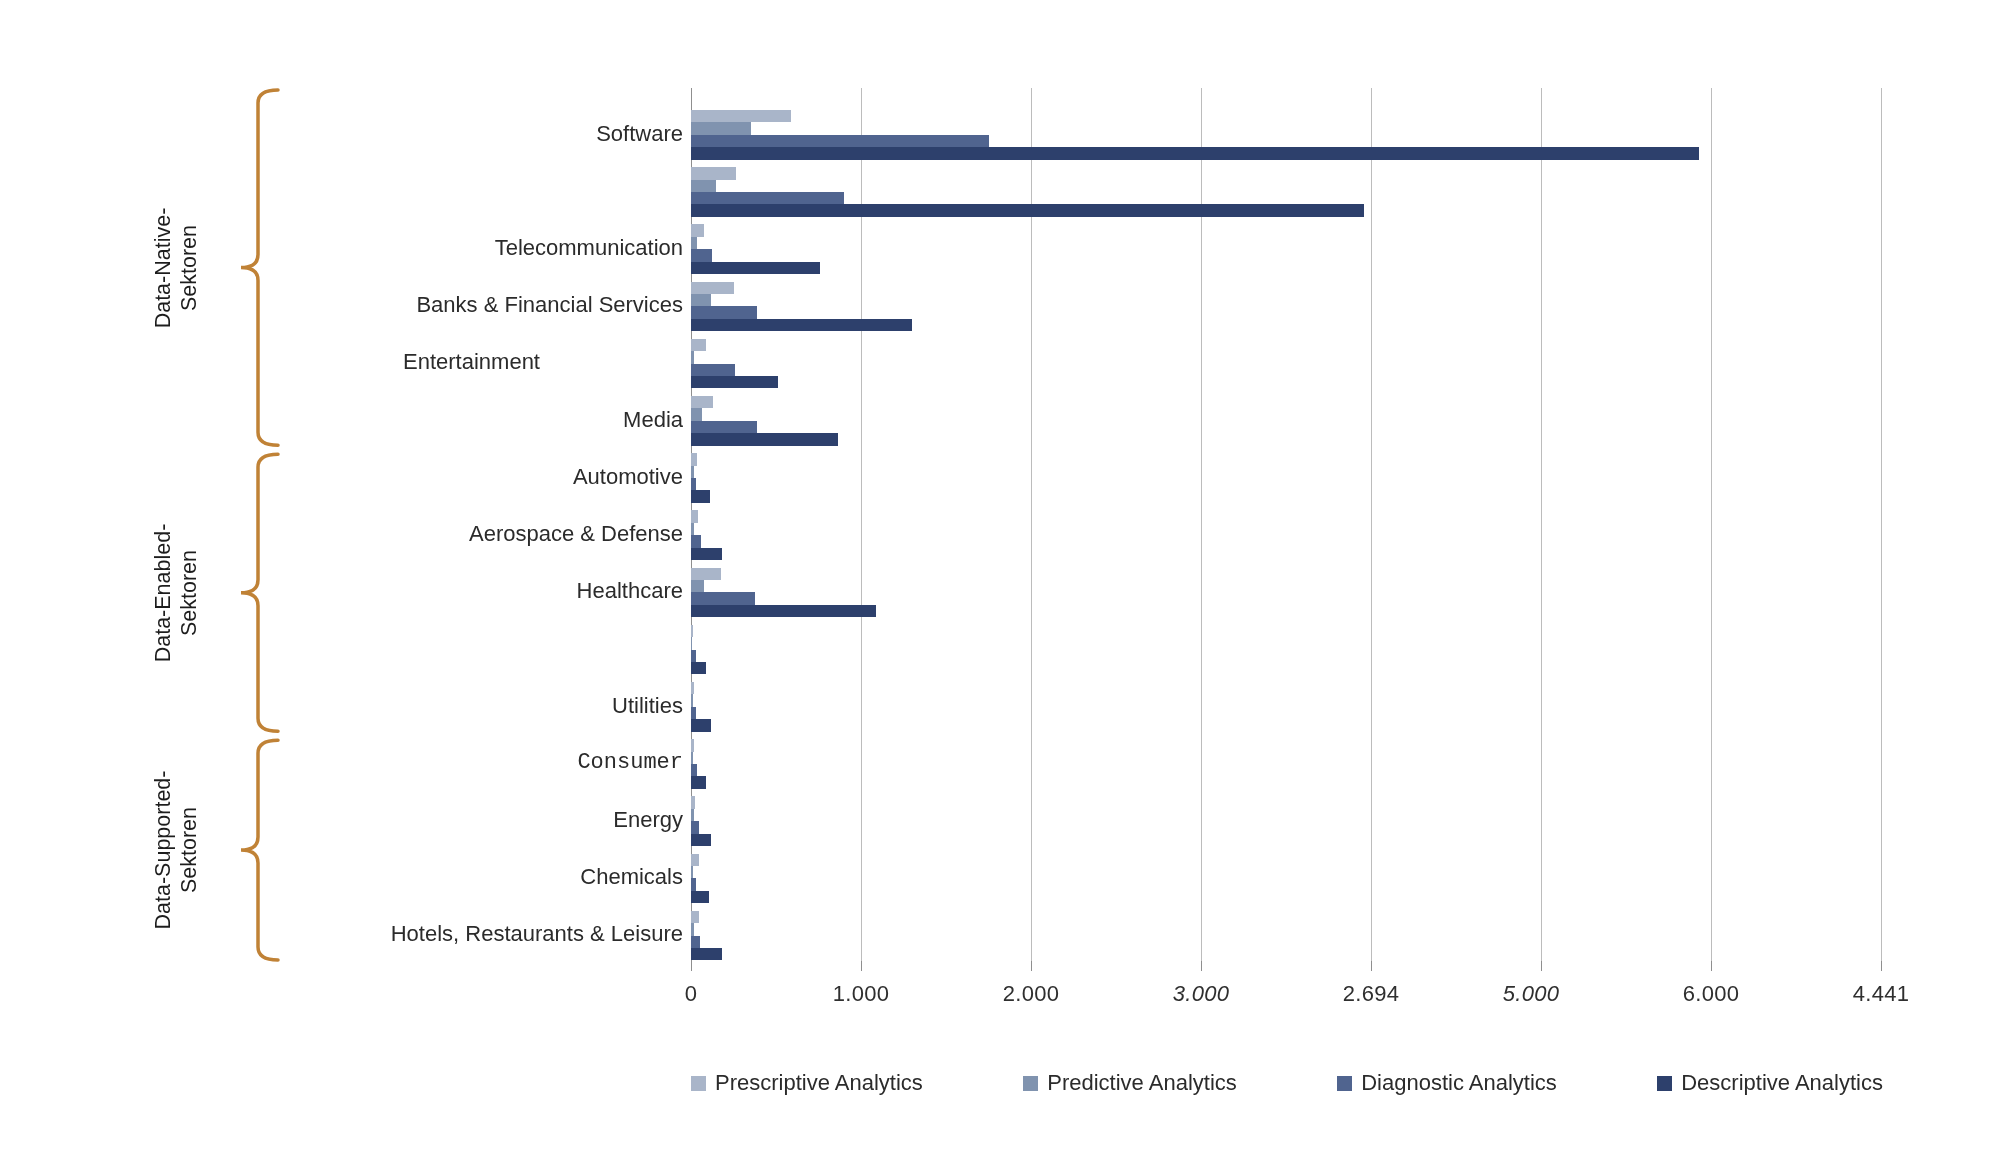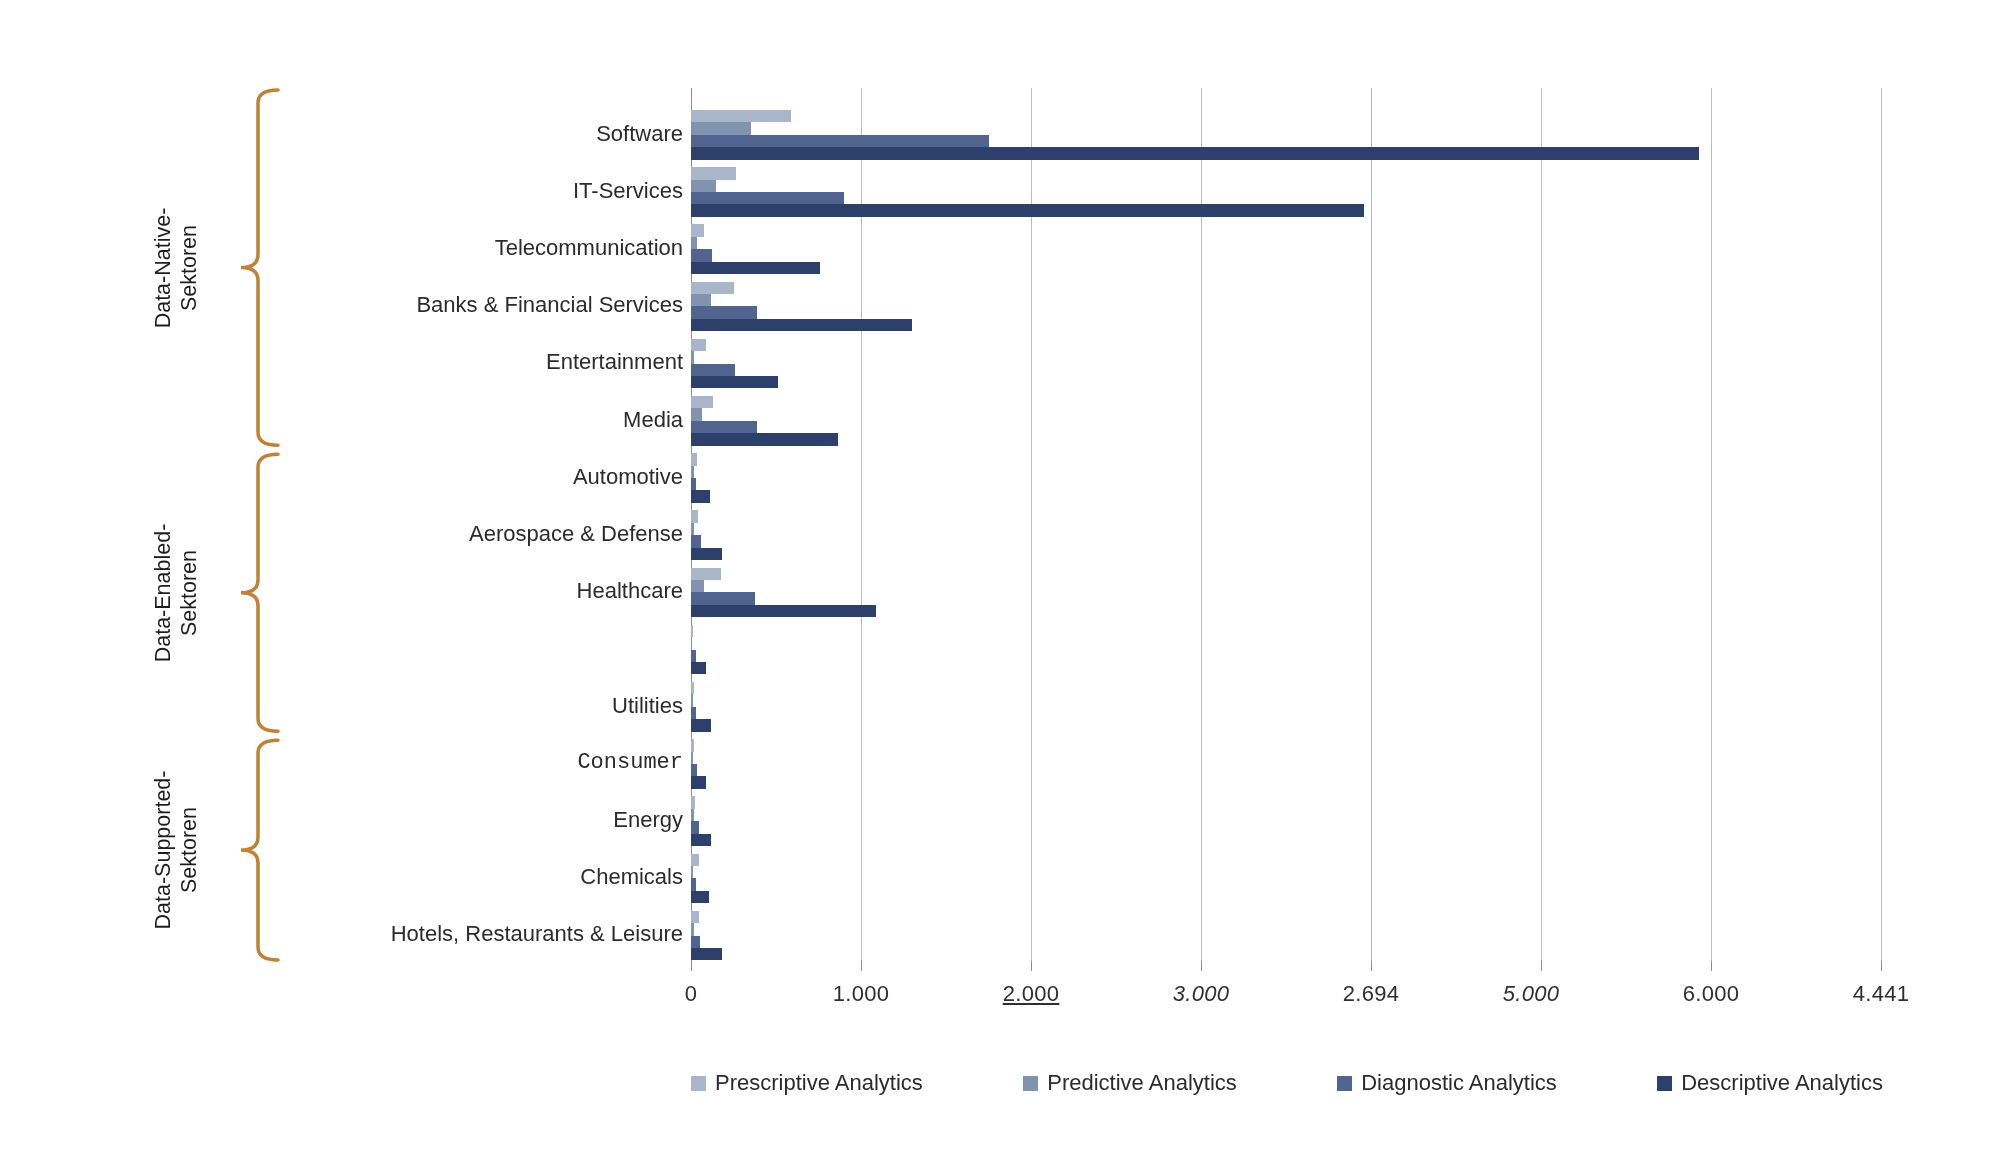--- a/index.html
+++ b/index.html
@@ -59,57 +59,56 @@
       </div>
     </div>
 <div class="gridline zero" style="left: 690.5px; top: 88px; height: 873px;"></div>
     <div class="tick" style="left: 690.5px; top: 961px;"></div>
     <div class="tick-label" style="left: 646px; top: 981px;">0</div>
     <div class="gridline" style="left: 860.5px; top: 88px; height: 873px;"></div>
     <div class="tick" style="left: 860.5px; top: 961px;"></div>
     <div class="tick-label" style="left: 816px; top: 981px;">1.000</div>
     <div class="gridline" style="left: 1030.5px; top: 88px; height: 873px;"></div>
     <div class="tick" style="left: 1030.5px; top: 961px;"></div>
-    <div class="tick-label" style="left: 986px; top: 981px; text-decoration: underline;">2.000</div>
+    <div class="tick-label" style="left: 986px; top: 981px;">2.000</div>
     <div class="gridline" style="left: 1200.5px; top: 88px; height: 873px;"></div>
     <div class="tick" style="left: 1200.5px; top: 961px;"></div>
     <div class="tick-label" style="left: 1156px; top: 981px; font-style: italic;">3.000</div>
     <div class="gridline" style="left: 1370.5px; top: 88px; height: 873px;"></div>
     <div class="tick" style="left: 1370.5px; top: 961px;"></div>
     <div class="tick-label" style="left: 1326px; top: 981px;">2.694</div>
     <div class="gridline" style="left: 1540.5px; top: 88px; height: 873px;"></div>
     <div class="tick" style="left: 1540.5px; top: 961px;"></div>
     <div class="tick-label" style="left: 1486px; top: 981px; font-style: italic;">5.000</div>
     <div class="gridline" style="left: 1710.5px; top: 88px; height: 873px;"></div>
     <div class="tick" style="left: 1710.5px; top: 961px;"></div>
     <div class="tick-label" style="left: 1666px; top: 981px;">6.000</div>
     <div class="gridline" style="left: 1880.5px; top: 88px; height: 873px;"></div>
     <div class="tick" style="left: 1880.5px; top: 961px;"></div>
     <div class="tick-label" style="left: 1836px; top: 981px;">4.441</div>
     <div class="cat-label" style="top: 119.6px;">Software</div>
     <div class="bar" style="left: 691px; top: 110px; width: 100.3px; height: 12.4px; background: rgb(169, 181, 201);"></div>
     <div class="bar" style="left: 691px; top: 122.4px; width: 60.4px; height: 12.4px; background: rgb(128, 147, 175);"></div>
     <div class="bar" style="left: 691px; top: 134.8px; width: 297.5px; height: 12.4px; background: rgb(80, 100, 143);"></div>
     <div class="bar" style="left: 691px; top: 147.2px; width: 1008.1px; height: 12.4px; background: rgb(45, 64, 108);"></div>
-    <div class="cat-label" style="top: 176.8px;">IT-Services</div>
     <div class="bar" style="left: 691px; top: 167.2px; width: 45.1px; height: 12.4px; background: rgb(169, 181, 201);"></div>
     <div class="bar" style="left: 691px; top: 179.6px; width: 24.7px; height: 12.4px; background: rgb(128, 147, 175);"></div>
     <div class="bar" style="left: 691px; top: 192px; width: 153px; height: 12.4px; background: rgb(80, 100, 143);"></div>
     <div class="bar" style="left: 691px; top: 204.4px; width: 673.2px; height: 12.4px; background: rgb(45, 64, 108);"></div>
     <div class="cat-label" style="top: 234px;">Telecommunication</div>
     <div class="bar" style="left: 691px; top: 224.4px; width: 12.8px; height: 12.4px; background: rgb(169, 181, 201);"></div>
     <div class="bar" style="left: 691px; top: 236.8px; width: 6px; height: 12.4px; background: rgb(128, 147, 175);"></div>
     <div class="bar" style="left: 691px; top: 249.2px; width: 21.3px; height: 12.4px; background: rgb(80, 100, 143);"></div>
     <div class="bar" style="left: 691px; top: 261.6px; width: 129.2px; height: 12.4px; background: rgb(45, 64, 108);"></div>
     <div class="cat-label" style="top: 291.2px;">Banks &amp; Financial Services</div>
     <div class="bar" style="left: 691px; top: 281.6px; width: 42.5px; height: 12.4px; background: rgb(169, 181, 201);"></div>
     <div class="bar" style="left: 691px; top: 294px; width: 19.6px; height: 12.4px; background: rgb(128, 147, 175);"></div>
     <div class="bar" style="left: 691px; top: 306.4px; width: 66.3px; height: 12.4px; background: rgb(80, 100, 143);"></div>
     <div class="bar" style="left: 691px; top: 318.8px; width: 221px; height: 12.4px; background: rgb(45, 64, 108);"></div>
-    <div class="cat-label" style="top: 348.4px;">Entertainment</div>
+    <div class="cat-label" style="top: 348.4px; text-align: center;">Entertainment</div>
     <div class="bar" style="left: 691px; top: 338.8px; width: 14.5px; height: 12.4px; background: rgb(169, 181, 201);"></div>
     <div class="bar" style="left: 691px; top: 351.2px; width: 3.4px; height: 12.4px; background: rgb(128, 147, 175);"></div>
     <div class="bar" style="left: 691px; top: 363.6px; width: 44.2px; height: 12.4px; background: rgb(80, 100, 143);"></div>
     <div class="bar" style="left: 691px; top: 376px; width: 86.7px; height: 12.4px; background: rgb(45, 64, 108);"></div>
     <div class="cat-label" style="top: 405.6px;">Media</div>
     <div class="bar" style="left: 691px; top: 396px; width: 22.1px; height: 12.4px; background: rgb(169, 181, 201);"></div>
     <div class="bar" style="left: 691px; top: 408.4px; width: 11.1px; height: 12.4px; background: rgb(128, 147, 175);"></div>
     <div class="bar" style="left: 691px; top: 420.8px; width: 66.3px; height: 12.4px; background: rgb(80, 100, 143);"></div>
     <div class="bar" style="left: 691px; top: 433.2px; width: 147.1px; height: 12.4px; background: rgb(45, 64, 108);"></div>
     <div class="cat-label" style="top: 462.8px;">Automotive</div>

